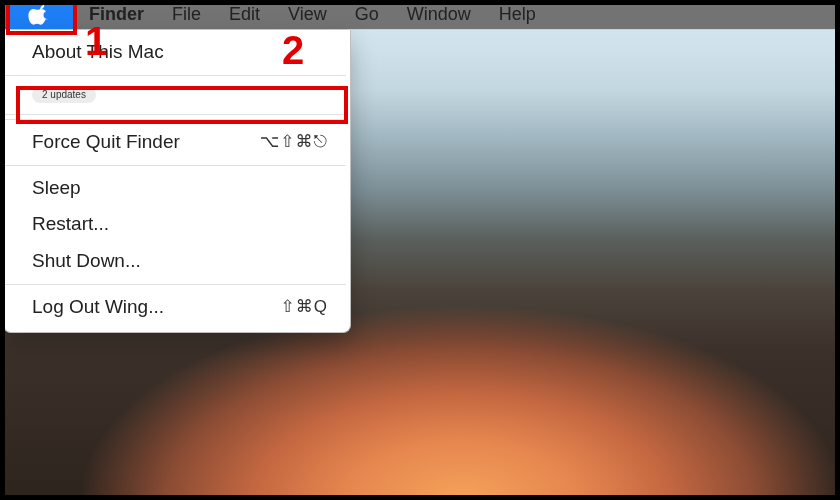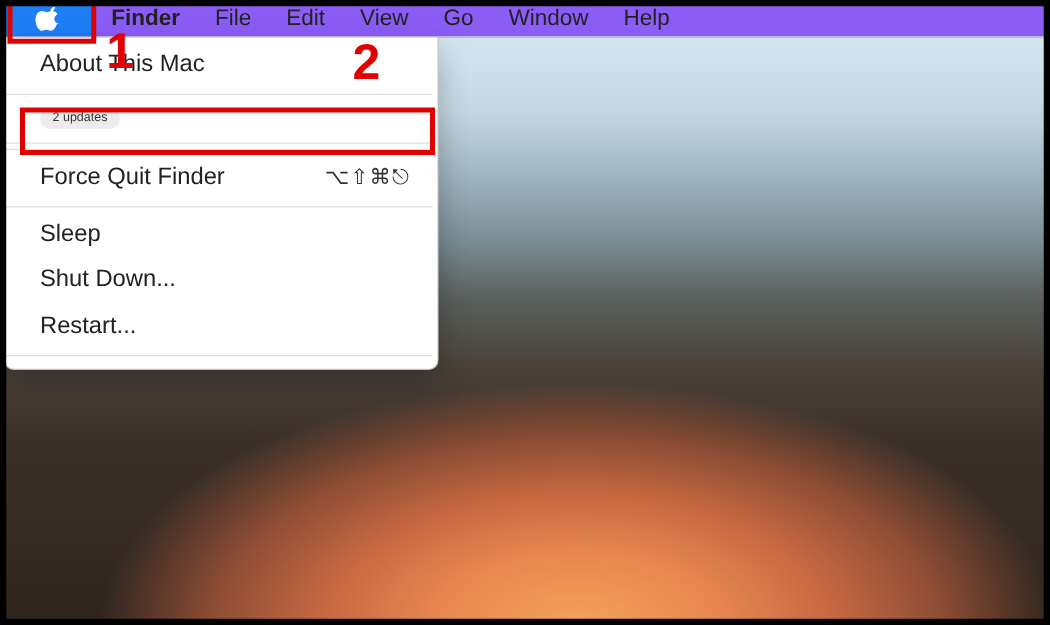--- a/index.html
+++ b/index.html
@@ -22,21 +22,21 @@
     position: absolute;
     inset: 0;
     background:
       radial-gradient(ellipse 70% 60% at 55% 100%, #f6a25a 0%, #e5864f 20%, #c56841 35%, #8b4c34 50%, rgba(70,55,45,0) 65%),
       linear-gradient(180deg, #d6e6ee 0%, #cfe2ec 10%, #c3d7e1 18%, #9fb5bf 28%, #7c8f96 38%, #5a5f5c 48%, #4b433b 58%, #3c312a 70%, #2e241e 100%);
   }
   .menubar {
     position: absolute;
     top: 0; left: 0; right: 0;
     height: 30px;
-    background: #8b5cf6;
+    background: #737373;
     border-bottom: 1px solid #d0d0d0;
     display: flex;
     align-items: center;
     font-size: 18px;
     color: #222;
     z-index: 10;
   }
   .apple-cell {
     width: 75px;
     height: 100%;
@@ -150,26 +150,30 @@
   <div class="dd-sep"></div>
   <div class="dd-row">
     <span>Force Quit Finder</span>
     <span class="dd-shortcut">⌥⇧⌘⎋</span>
   </div>
   <div class="dd-sep"></div>
   <div class="dd-row">
     <span>Sleep</span>
   </div>
   <div class="dd-row">
+    <span>Restart...</span>
+  </div>
+  <div class="dd-row">
     <span>Shut Down...</span>
   </div>
+  <div class="dd-sep"></div>
   <div class="dd-row">
-    <span>Restart...</span>
+    <span>Log Out Wing...</span>
+    <span class="dd-shortcut">⇧⌘Q</span>
   </div>
-  <div class="dd-sep"></div>
 </div>
 
 <div class="annot annot-box" style="left:6px; top:0px; width:71px; height:35px;"></div>
 <div class="annot annot-text" style="left:85px; top:19px;">1</div>
 
 <div class="annot annot-box" style="left:16px; top:86px; width:332px; height:38px;"></div>
 <div class="annot annot-text" style="left:282px; top:28px;">2</div>
 
 <div class="outer-border"></div>
 

